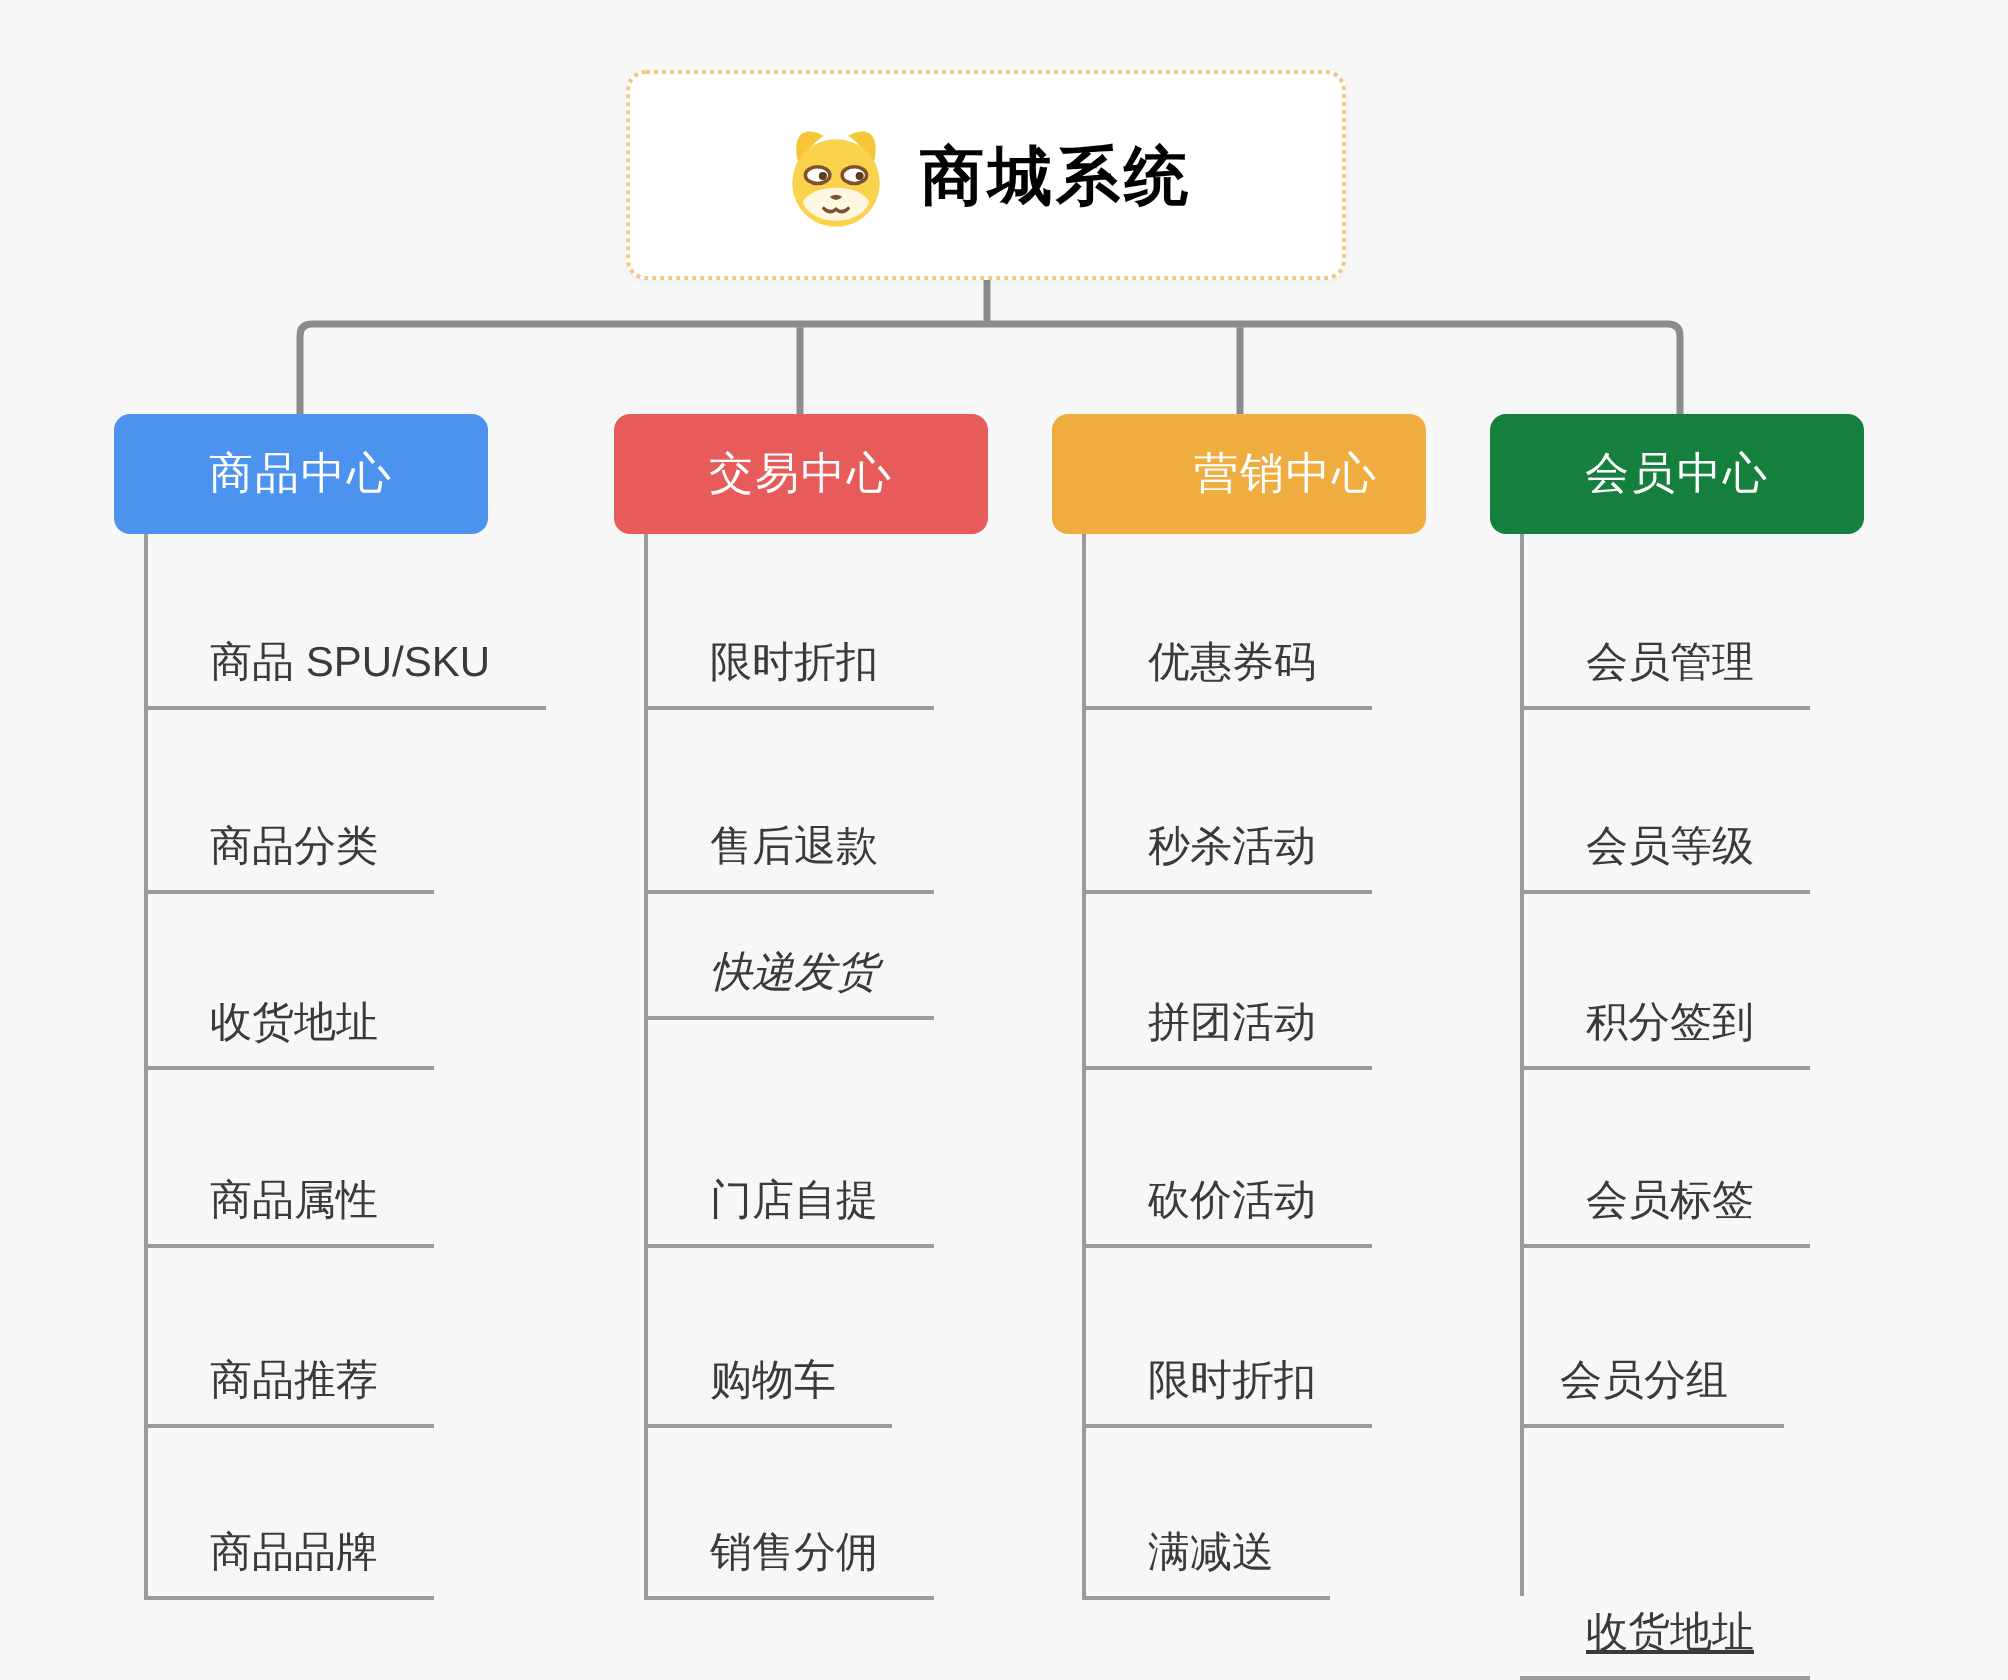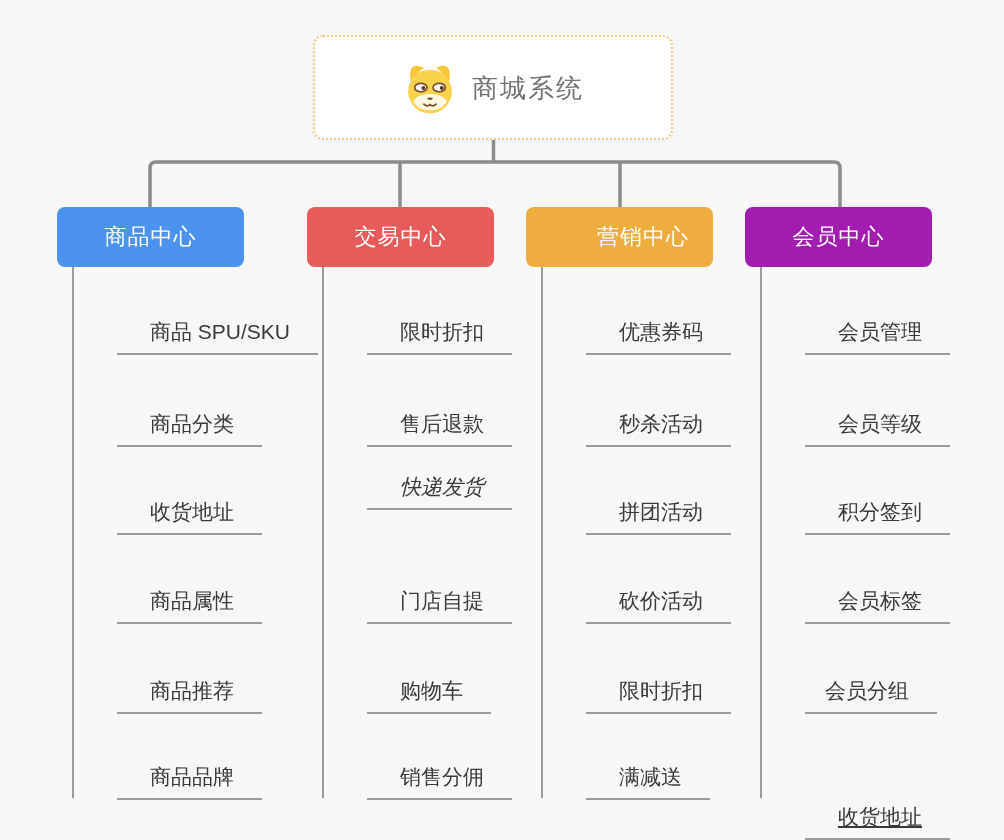--- a/index.html
+++ b/index.html
@@ -6,34 +6,34 @@
   body{font-family:"Liberation Sans","DejaVu Sans",sans-serif;background:#f7f7f8;}
   .canvas{position:relative;width:1004px;height:840px;background:#f7f7f8;overflow:hidden;}
   #connectors{position:absolute;left:0;top:0;pointer-events:none;}
 
   .root-node{
     position:absolute;left:313px;top:35px;width:360px;height:105px;
     background:#ffffff;border:2px dotted #f3c87e;border-radius:10px;
     box-sizing:border-box;display:flex;align-items:center;justify-content:center;gap:14px;
     box-shadow:0 1px 3px rgba(0,0,0,0.04);
   }
-  .root-title{font-size:26px;font-weight:400;color:#737373;letter-spacing:2px;line-height:1;}
+  .root-title{font-size:32px;font-weight:700;color:#000000;letter-spacing:2px;line-height:1;}
   .dog{width:56px;height:56px;flex:0 0 auto;}
 
   .branch-header{
     position:absolute;width:187px;height:60px;border-radius:8px;
     display:flex;align-items:center;justify-content:center;
     color:#ffffff;font-size:22px;letter-spacing:1px;
     box-sizing:border-box;cursor:default;
   }
   .trunk{position:absolute;width:2px;background:#9b9b9b;}
   .branch-item{
     position:absolute;white-space:nowrap;
     font-size:21px;color:#3a3a3a;line-height:34px;
-    padding:0 28px 4px 33px;border-bottom:2px solid #9b9b9b;margin-left:45px;
+    padding:0 28px 4px 33px;border-bottom:2px solid #9b9b9b;
   }
 </style>
 </head>
 <body>
 
 <div class="canvas">
 
   <svg id="connectors" width="1004" height="840">
     <g fill="none" stroke="#8c8c8c" stroke-width="3.5">
       <path d="M493.5 140 L493.5 162"></path>
@@ -77,21 +77,21 @@
       <div class="branch-item" style="left: 322px; top: 674px;">购物车</div>
       <div class="branch-item" style="left: 322px; top: 760px;">销售分佣</div>
       <div class="branch-header" style="left: 526px; top: 207px; background: rgb(239, 173, 64); padding-left: 47px;">营销中心</div>
       <div class="trunk" style="left: 541px; top: 267px; height: 531px;"></div>
       <div class="branch-item" style="left: 541px; top: 315px;">优惠券码</div>
       <div class="branch-item" style="left: 541px; top: 407px;">秒杀活动</div>
       <div class="branch-item" style="left: 541px; top: 495px;">拼团活动</div>
       <div class="branch-item" style="left: 541px; top: 584px;">砍价活动</div>
       <div class="branch-item" style="left: 541px; top: 674px;">限时折扣</div>
       <div class="branch-item" style="left: 541px; top: 760px;">满减送</div>
-      <div class="branch-header" style="left: 745px; top: 207px; background: #a21caf;">会员中心</div>
+      <div class="branch-header" style="left: 745px; top: 207px; background: #15803d;">会员中心</div>
       <div class="trunk" style="left: 760px; top: 267px; height: 531px;"></div>
       <div class="branch-item" style="left: 760px; top: 315px;">会员管理</div>
       <div class="branch-item" style="left: 760px; top: 407px;">会员等级</div>
       <div class="branch-item" style="left: 760px; top: 495px;">积分签到</div>
       <div class="branch-item" style="left: 760px; top: 584px;">会员标签</div>
       <div class="branch-item" style="left: 760px; top: 674px; padding-left: 20px;">会员分组</div>
       <div class="branch-item" style="left: 760px; top: 800px; text-decoration: underline;">收货地址</div>
     </div>
 
 </div>

